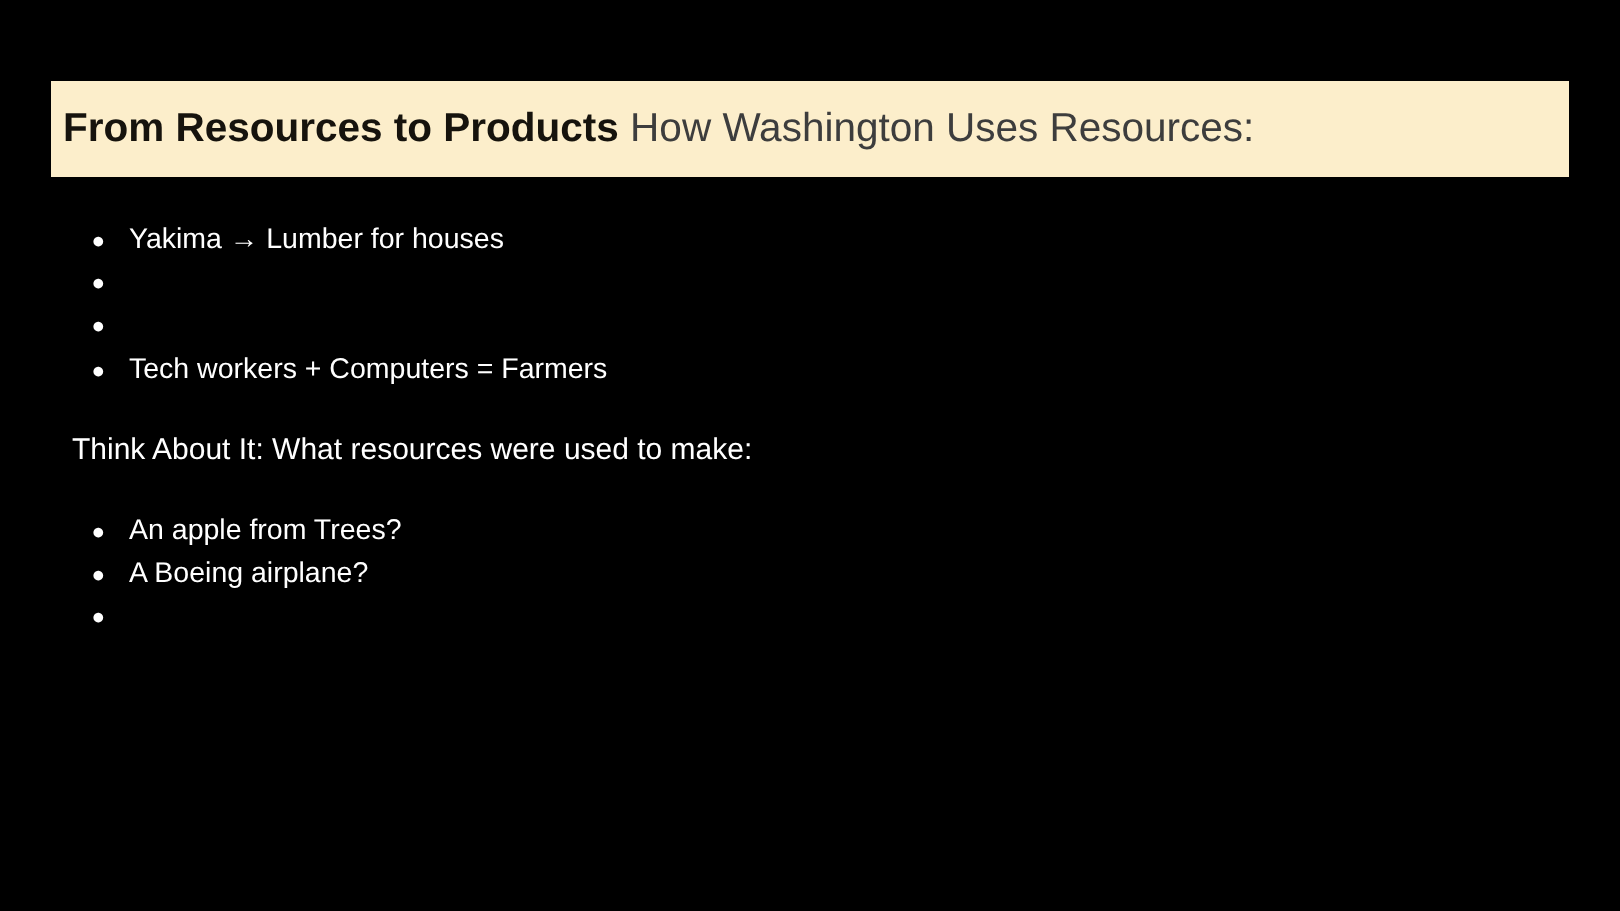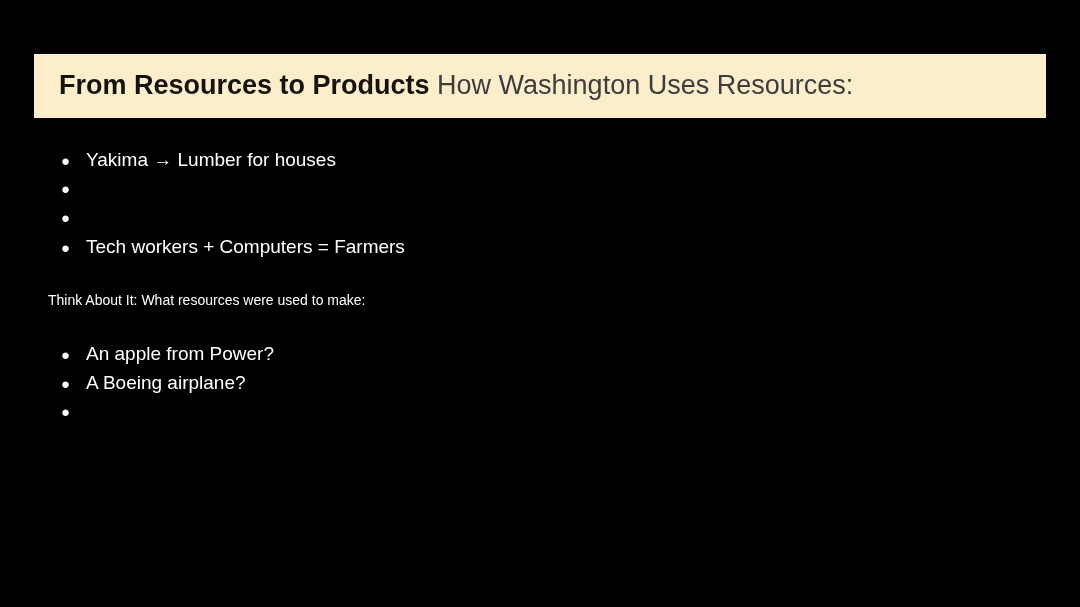--- a/index.html
+++ b/index.html
@@ -24,21 +24,21 @@
   .title-banner {
     position: absolute;
     left: 34px;
     top: 54px;
     width: 1012px;
     height: 64px;
     background: #fceecb;
     box-sizing: border-box;
     display: flex;
     align-items: center;
-    padding-left: 25px;
+    padding-left: 8px;
   }
   .title-line {
     font-size: 27px;
     line-height: 1.1;
     white-space: nowrap;
   }
   .title-strong {
     font-weight: bold;
     color: #16130d;
   }
@@ -85,21 +85,21 @@
   .bullet-text {
     line-height: 29px;
     white-space: nowrap;
   }
 
   .think-line {
     position: absolute;
     left: 48px;
     top: 286px;
     color: #ffffff;
-    font-size: 14px;
+    font-size: 20px;
     line-height: 29px;
     white-space: nowrap;
   }
 </style>
 </head>
 <body>
 
 <div class="slide">
 
   <div class="title-banner">
@@ -125,21 +125,21 @@
         <span class="bullet-marker">●</span>
         <span class="bullet-text">Tech workers + Computers = Farmers</span>
       </li>
     </ul>
 
     <div class="think-line">Think About It: What resources were used to make:</div>
 
     <ul class="bullet-list second">
       <li class="bullet-item">
         <span class="bullet-marker">●</span>
-        <span class="bullet-text">An apple from Power?</span>
+        <span class="bullet-text">An apple from Trees?</span>
       </li>
       <li class="bullet-item">
         <span class="bullet-marker">●</span>
         <span class="bullet-text">A Boeing airplane?</span>
       </li>
       <li class="bullet-item">
         <span class="bullet-marker">●</span>
       </li>
     </ul>
 

